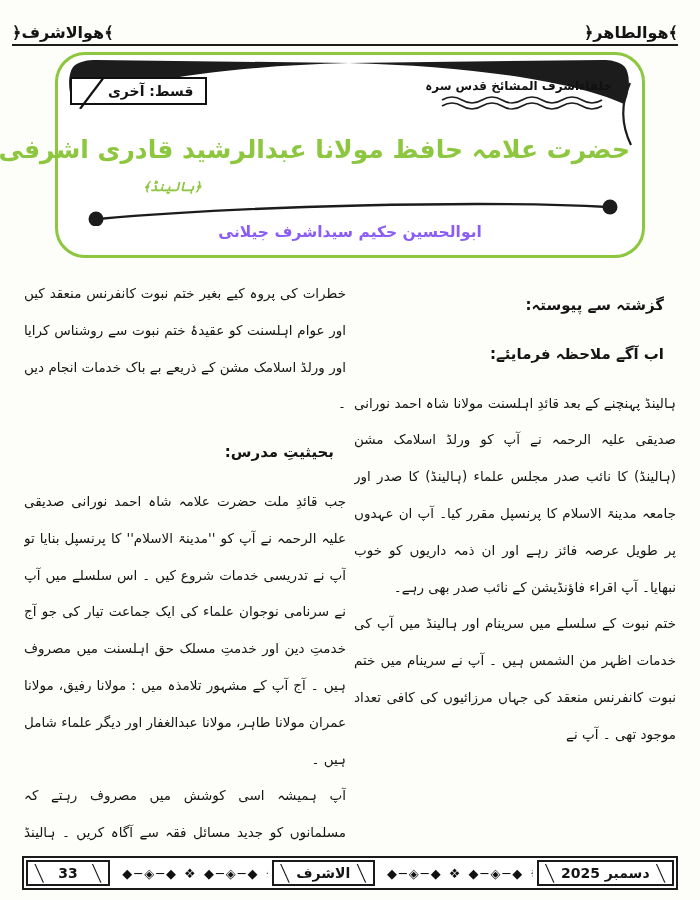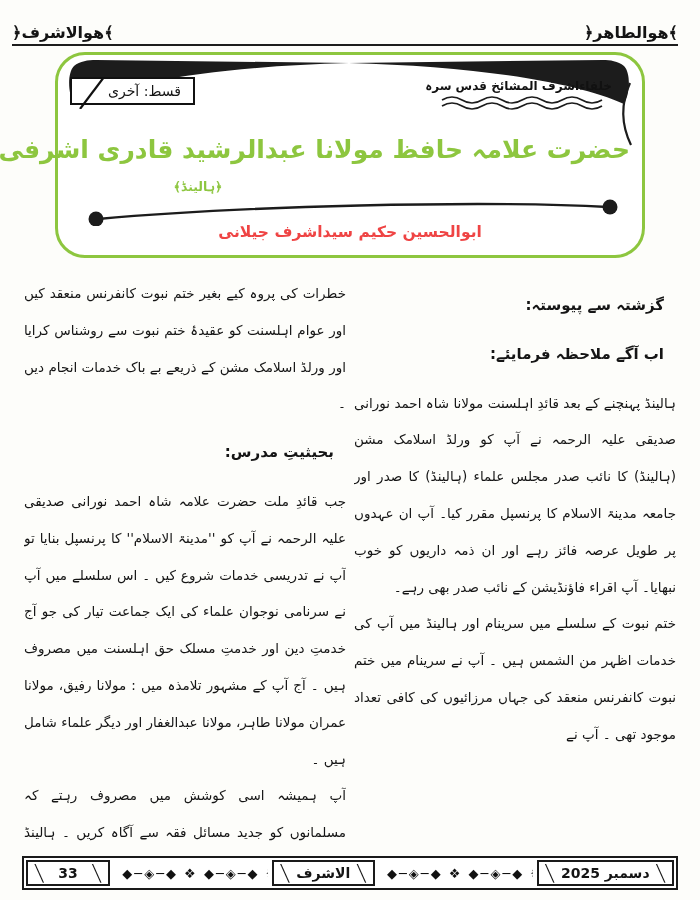--- a/index.html
+++ b/index.html
@@ -26,35 +26,35 @@
   }
   .wings{position:absolute;top:1px;left:4px;width:575px;height:54px;}
   .series{
     position:absolute;top:24px;right:30px;text-align:right;direction:rtl;
     font-size:12px;font-weight:bold;color:#111;line-height:1.3;
   }
   .series svg{display:block;margin:1px -4px 0 0;}
   .bracket{position:absolute;top:26px;right:8px;}
   .episode{
     position:absolute;top:22px;left:12px;border:2px solid #111;background:#fff;
-    padding:4px 12px 4px 36px;font-weight:normal;font-size:14px;direction:rtl;
+    padding:4px 12px 4px 36px;font-weight:bold;font-size:14px;direction:rtl;
   }
   .episode svg{position:absolute;left:4px;top:-2px;}
   .main-title{
     position:absolute;top:80px;left:12px;right:12px;text-align:center;direction:rtl;
     color:#8dc63f;font-weight:bold;font-size:25px;white-space:nowrap;
   }
   .location{
-    position:absolute;top:124px;left:85px;width:110px;text-align:center;
-    color:#8dc63f;font-size:12.5px;font-weight:bold;direction:rtl;
+    position:absolute;top:124px;left:85px;width:110px;text-align:left;
+    color:#8dc63f;font-size:12.5px;font-weight:bold;direction:rtl;font-style:italic;
   }
   .divider{position:absolute;left:24px;top:143px;}
   .author{
     position:absolute;top:168px;left:0;right:0;text-align:center;
-    color:#ef4444;font-weight:bold;font-size:15.5px;direction:rtl;
+    color:#8b5cf6;font-weight:bold;font-size:15.5px;direction:rtl;
   }
 
   
   .col{
     position:absolute;top:275px;width:322px;height:590px;overflow:hidden;
     direction:rtl;font-size:13.5px;line-height:36.8px;color:#151515;
   }
   .col-right{left:354px;}
   .col-left{left:24px;}
   .p{margin:0;text-align:justify;text-align-last:right;-moz-text-align-last:right;}

